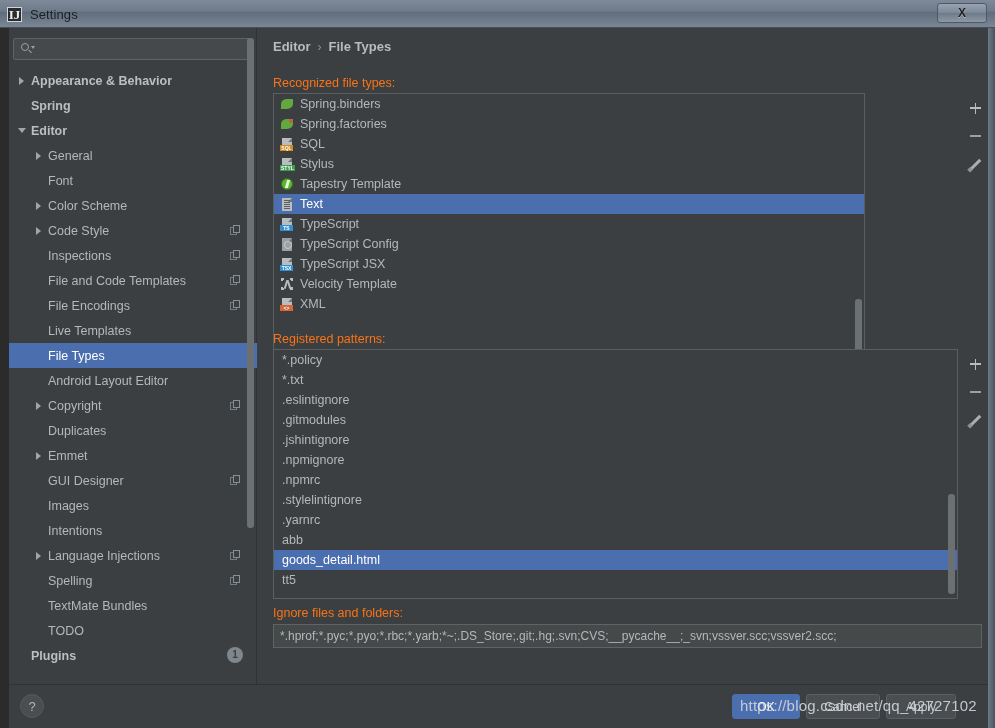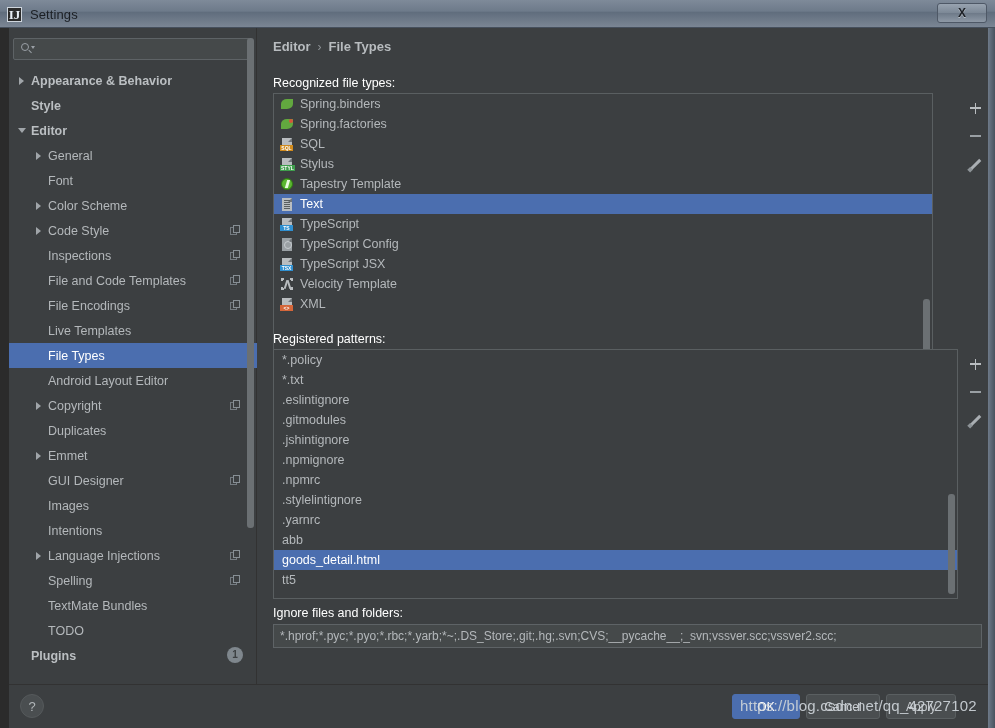--- a/index.html
+++ b/index.html
@@ -95,21 +95,21 @@
   }
 
   
   #settings-main {
     position:absolute; left:248px; top:0; width:731px; height:656px; background:#3c3f41;
   }
   #breadcrumb { position:absolute; left:16px; top:11px; display:flex; align-items:center; gap:7px;
     font-size:13px; font-weight:bold; color:#b8bcbf; }
   #breadcrumb-sep { color:#8d9296; font-weight:normal; font-size:12px; }
 
-  .section-label { position:absolute; font-size:12.5px; color:#ffffff; }
+  .section-label { position:absolute; font-size:12.5px; color:#f97316; }
 
   
   .list-panel {
     position:absolute; background:#3c3f41; border:1px solid #5a5f61;
   }
   .list-scroll { position:absolute; left:0; top:0; right:0; bottom:0; overflow:hidden; }
   .list-row {
     height:20px; display:flex; align-items:center; padding-left:6px;
     color:#b4b8bb; font-size:12.5px; white-space:nowrap;
   }
@@ -208,21 +208,21 @@
       </div>
       <div id="search-input-text"></div>
     </div>
     <div id="sidebar-tree">
         <div class="tree-item bold" style="padding-left: 8px;">
           <span class="tree-arrow collapsed"></span>
           <span class="tree-label">Appearance &amp; Behavior</span>
         </div>
         <div class="tree-item bold" style="padding-left: 8px;">
           <span class="tree-arrow"></span>
-          <span class="tree-label">Style</span>
+          <span class="tree-label">Spring</span>
         </div>
         <div class="tree-item bold" style="padding-left: 8px;">
           <span class="tree-arrow expanded"></span>
           <span class="tree-label">Editor</span>
         </div>
         <div class="tree-item" style="padding-left: 25px;">
           <span class="tree-arrow collapsed"></span>
           <span class="tree-label">General</span>
         </div>
         <div class="tree-item" style="padding-left: 25px;">
@@ -345,21 +345,21 @@
   <div id="settings-main">
 
     <div id="breadcrumb">
       <span>Editor</span>
       <span id="breadcrumb-sep">›</span>
       <span>File Types</span>
     </div>
 
     <div class="section-label" style="left:16px; top:48px;">Recognized file types:</div>
 
-    <div class="list-panel" id="recognized-panel" style="left:16px; top:65px; width:660px; height:270px;">
+    <div class="list-panel" id="recognized-panel" style="left:16px; top:65px; width:592px; height:270px;">
       <div class="list-scroll" id="recognized-rows">
           <div class="list-row">
             <span class="ft-icon">
               <span class="leaf"></span>
             </span>
             <span>Spring.binders</span>
           </div>
           <div class="list-row">
             <span class="ft-icon">
               <span class="leaf"></span>

